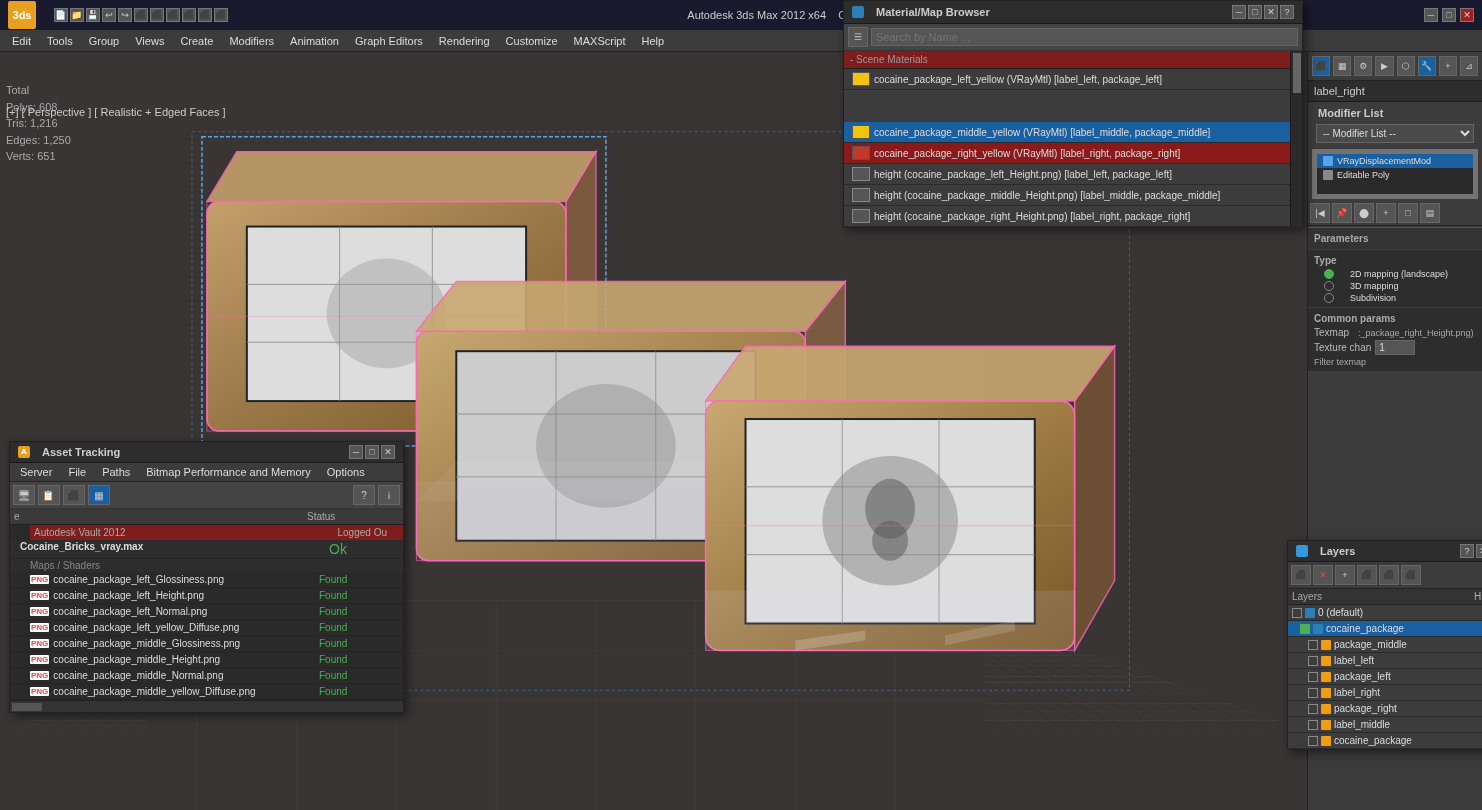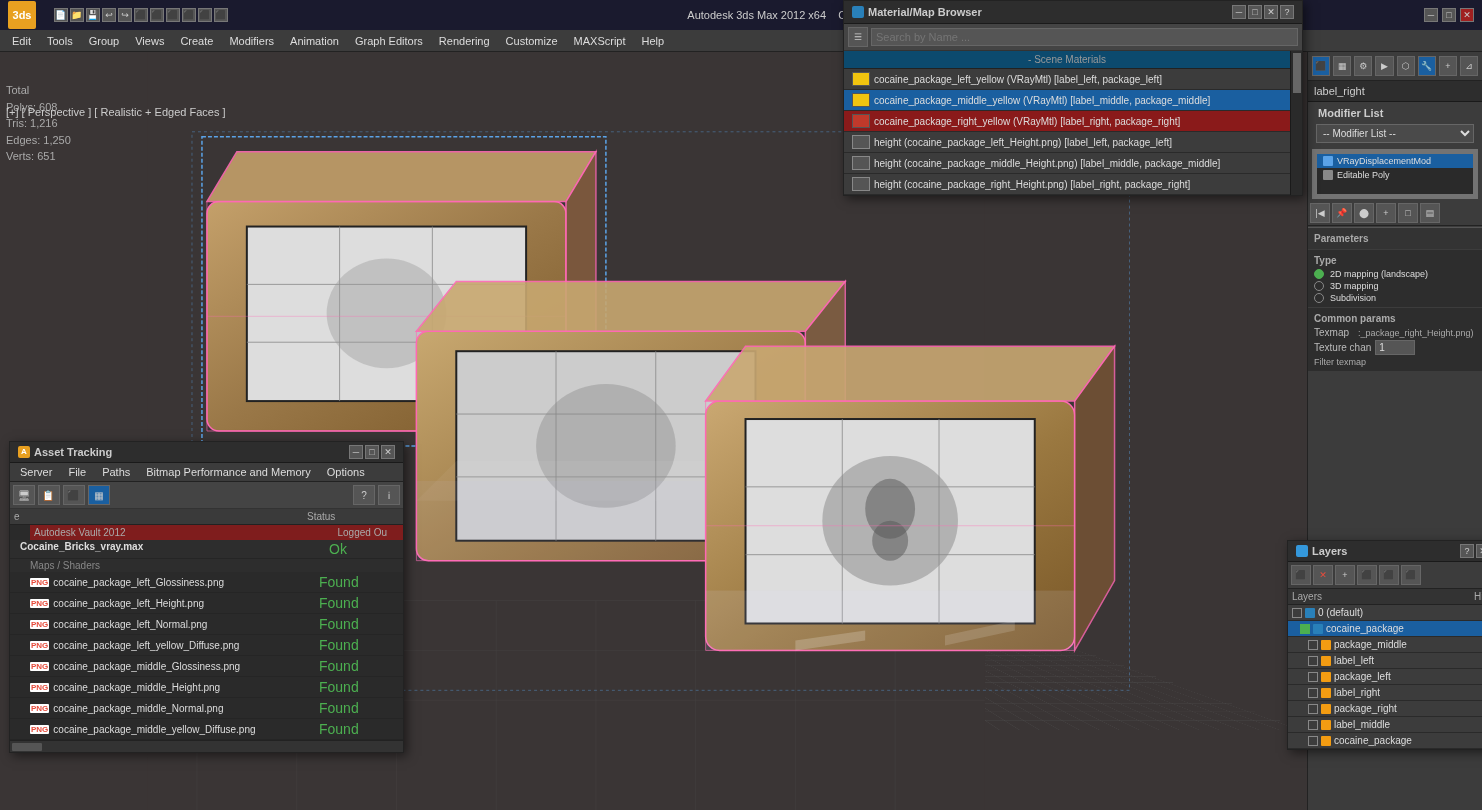--- a/index.html
+++ b/index.html
@@ -144,21 +144,21 @@
 
     .right-panel-section {
       background: #333;
       margin: 1px 0;
       padding: 3px 6px;
       border-top: 1px solid #555;
     }
     .section-title { color: #aaa; font-size: 10px; font-weight: bold; padding: 2px 0; }
     .param-row { display: flex; align-items: center; gap: 4px; padding: 1px 0; }
     .param-label { color: #bbb; font-size: 10px; min-width: 40px; }
-    .radio-option { display: flex; align-items: center; gap: 6px; cursor: pointer; }
+    .radio-option { display: flex; align-items: center; gap: 16px; cursor: pointer; margin-left: 10px; }
     .radio-dot { width: 10px; height: 10px; border: 1px solid #888; border-radius: 50%; }
     .radio-dot.checked { background: #4caf50; border-color: #4caf50; }
     .param-input { background: #555; border: 1px solid #666; color: #ddd; padding: 1px 3px; font-size: 10px; width: 40px; }
     .texmap-val { font-size: 9px; color: #aaa; overflow: hidden; text-overflow: ellipsis; white-space: nowrap; }
 
     
     .right-panel-icons {
       background: #3c3c3c;
       padding: 4px;
       display: flex;
@@ -180,59 +180,58 @@
       z-index: 100;
     }
     .dialog-title-bar {
       background: #2d2d2d;
       padding: 4px 8px;
       display: flex;
       align-items: center;
       justify-content: space-between;
       border-bottom: 1px solid #1a1a1a;
     }
-    .dialog-title { font-size: 11px; color: #ccc; font-weight: bold; display: flex; align-items: center; gap: 4px; }
+    .dialog-title { font-size: 11px; color: #ccc; font-weight: bold; display: flex; align-items: center; gap: 12px; }
     .dialog-controls { display: flex; gap: 2px; }
     .dialog-btn { width: 14px; height: 14px; background: #555; border: 1px solid #777; cursor: pointer; display: flex; align-items: center; justify-content: center; font-size: 9px; color: #ccc; }
 
     .dialog-toolbar {
       padding: 3px 4px;
       background: #444;
       border-bottom: 1px solid #333;
       display: flex;
       align-items: center;
       gap: 3px;
     }
     .search-box {
       flex: 1;
       background: #555;
       border: 1px solid #666;
       color: #ddd;
       padding: 2px 4px;
       font-size: 11px;
     }
     .mat-section-header {
-      background: #0c4a6e;
+      background: #7f1d1d;
       padding: 3px 6px;
       font-size: 10px;
       color: #999;
       border-bottom: 1px solid #222;
-      text-align: center;
     }
     .mat-item {
       padding: 3px 8px;
       font-size: 10px;
       color: #ddd;
       cursor: pointer;
       border-bottom: 1px solid #2a2a2a;
       display: flex;
       align-items: center;
       gap: 4px;
     }
-    .mat-item.selected { background: #1a5fa0; }
+    .mat-item.selected { background: #1a5fa0; margin-top: 32px; }
     .mat-item.selected-red { background: #8a1a1a; }
     .mat-swatch { width: 18px; height: 14px; border: 1px solid #555; flex-shrink: 0; }
     .mat-swatch.red { background: #c0392b; }
     .mat-swatch.yellow { background: #f1c40f; }
     .mat-swatch.height { background: #555; border-color: #888; }
     .scrollbar-stub { width: 12px; background: #2a2a2a; border-left: 1px solid #1a1a1a; }
 
     
     .dialog-asset {
       position: absolute;
@@ -301,21 +300,21 @@
     .asset-data-row {
       display: flex;
       padding: 2px 4px 2px 20px;
       border-bottom: 1px solid #252525;
       cursor: pointer;
       align-items: center;
       gap: 4px;
     }
     .asset-png-icon { font-size: 8px; color: #e74c3c; font-weight: bold; background: #fff; padding: 0 1px; border-radius: 1px; }
     .asset-filename { flex: 1; color: #ddd; font-size: 10px; overflow: hidden; text-overflow: ellipsis; white-space: nowrap; }
-    .asset-status { width: 80px; font-size: 14px; color: #4caf50; }
+    .asset-status { width: 80px; font-size: 10px; color: #4caf50; }
 
     
     .dialog-layers {
       position: absolute;
       top: 540px;
       left: 1287px;
       width: 212px;
       background: #3c3c3c;
       border: 1px solid #222;
       box-shadow: 3px 3px 10px rgba(0,0,0,0.5);

